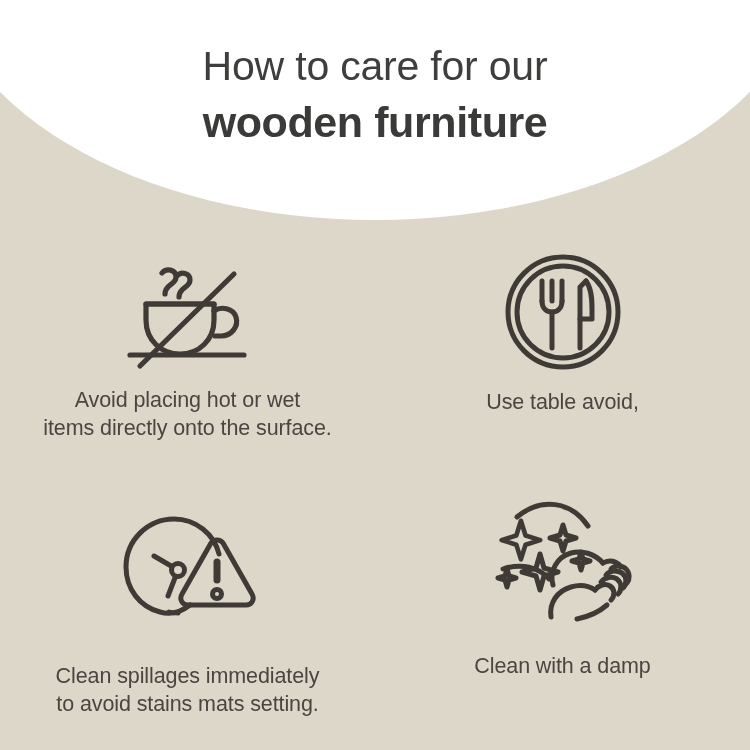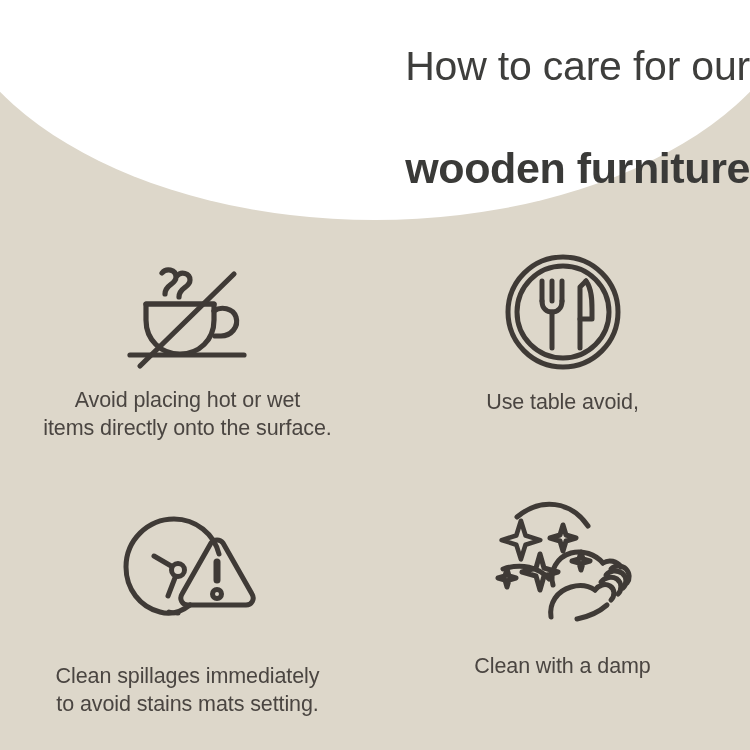--- a/index.html
+++ b/index.html
@@ -37,39 +37,38 @@
     width: 870px;
     height: 520px;
     background: #ffffff;
     border-radius: 50% / 50%;
   }
   .header-text {
     position: absolute;
     left: 0;
     top: 38px;
     width: 750px;
-    text-align: right;
+    text-align: center;
     z-index: 3;
   }
   .title-line1 {
     display: block;
     font-size: 41px;
     line-height: 56px;
     font-weight: 300;
     letter-spacing: -0.2px;
     color: #3e3e3c;
   }
   .title-line2 {
     display: block;
     font-size: 43px;
     line-height: 56px;
     font-weight: 700;
     letter-spacing: -0.4px;
     color: #3a3a38;
-    margin-top: 46px;
   }
 
   
   .tips {
     position: absolute;
     left: 0;
     top: 232px;
     width: 610px;
     height: 518px;
     display: grid;

